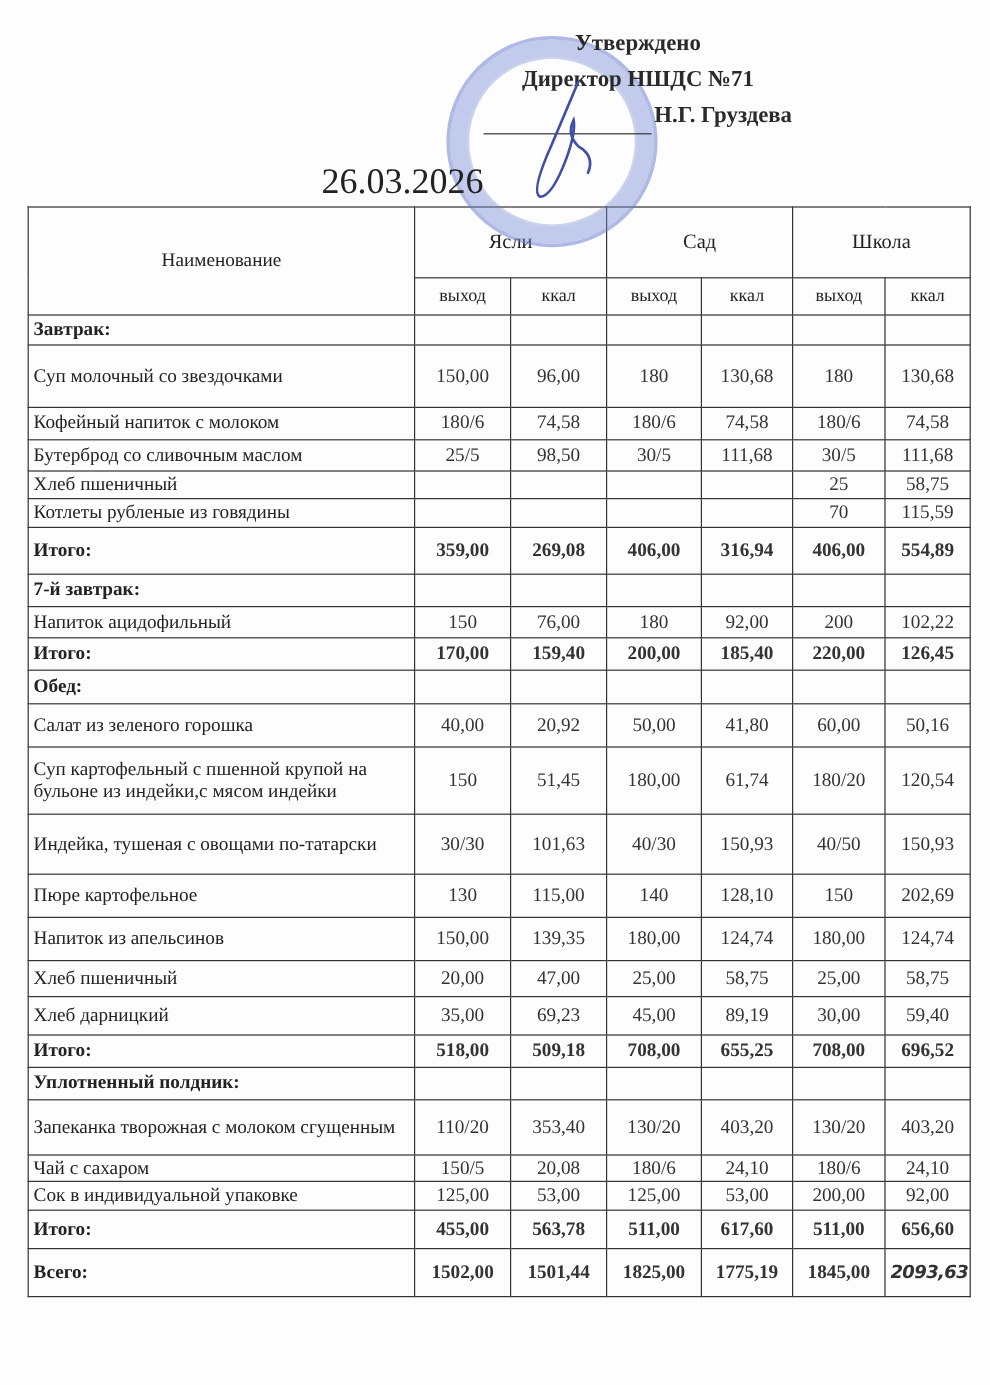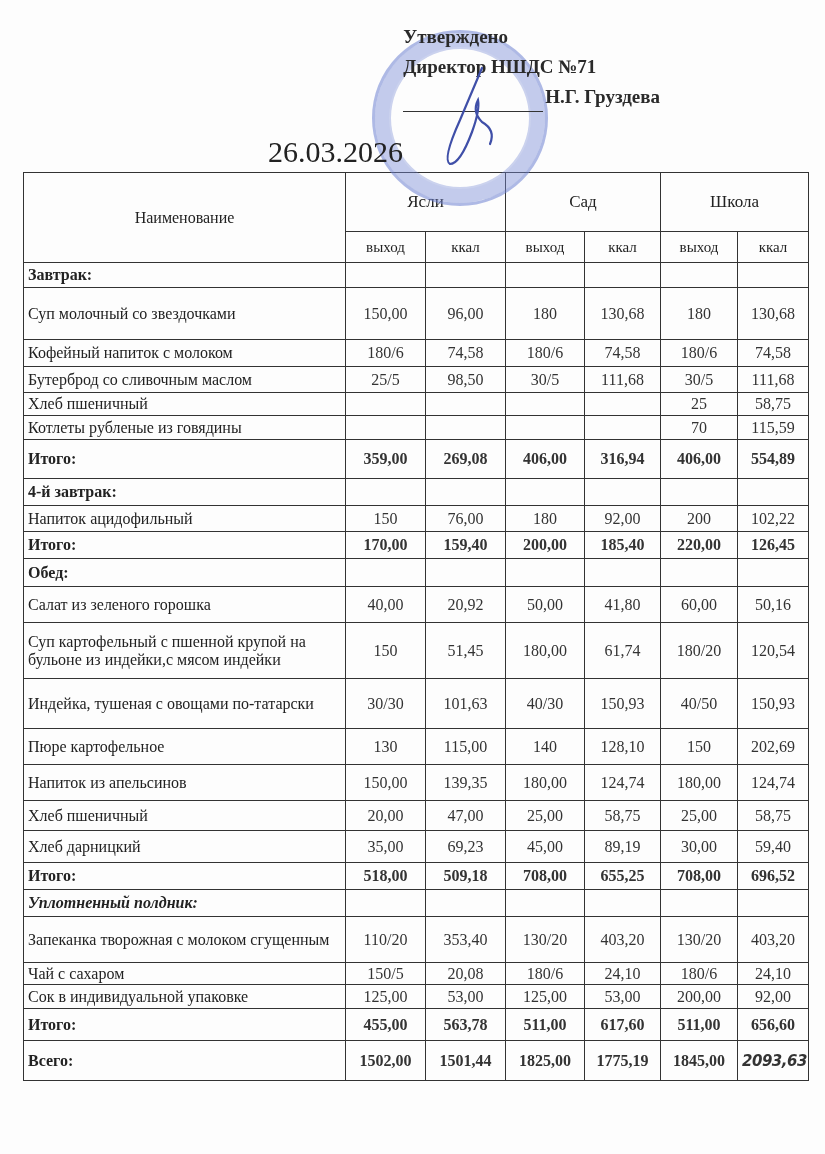--- a/index.html
+++ b/index.html
@@ -7,21 +7,21 @@
       width: 825px; height: 1154px;
       background: #fdfdfd;
       position: relative;
       overflow: hidden;
       font-family: "Liberation Serif", "DejaVu Serif", serif;
       color: #222;
     }
     .approval {
       position: absolute;
       right: 165px; top: 22px;
-      text-align: left;
+      text-align: center;
       font-weight: bold;
       font-size: 19px;
       line-height: 30px;
       color: #2a2a2a;
       z-index: 2;
     }
     .approval .sig-line {
       display: inline-block;
       width: 140px;
       border-bottom: 1px solid #333;
@@ -187,21 +187,21 @@
       <tr class="total" style="height: 39px;">
         <td class="name">Итого:</td>
         <td class="num">359,00</td>
         <td class="num">269,08</td>
         <td class="num">406,00</td>
         <td class="num">316,94</td>
         <td class="num">406,00</td>
         <td class="num">554,89</td>
       </tr>
       <tr style="height: 27px;">
-        <td class="section">4-й завтрак:</td>
+        <td class="section">7-й завтрак:</td>
         <td class="num"></td>
         <td class="num"></td>
         <td class="num"></td>
         <td class="num"></td>
         <td class="num"></td>
         <td class="num"></td>
       </tr>
       <tr style="height: 26px;">
         <td class="name">Напиток ацидофильный</td>
         <td class="num">150</td>
@@ -294,21 +294,21 @@
       </tr>
       <tr class="total" style="height: 27px;">
         <td class="name">Итого:</td>
         <td class="num">518,00</td>
         <td class="num">509,18</td>
         <td class="num">708,00</td>
         <td class="num">655,25</td>
         <td class="num">708,00</td>
         <td class="num">696,52</td>
       </tr>
-      <tr style="height: 27px; font-style: italic;">
+      <tr style="height: 27px;">
         <td class="section">Уплотненный полдник:</td>
         <td class="num"></td>
         <td class="num"></td>
         <td class="num"></td>
         <td class="num"></td>
         <td class="num"></td>
         <td class="num"></td>
       </tr>
       <tr style="height: 46px;">
         <td class="name">Запеканка  творожная с молоком сгущенным</td>

